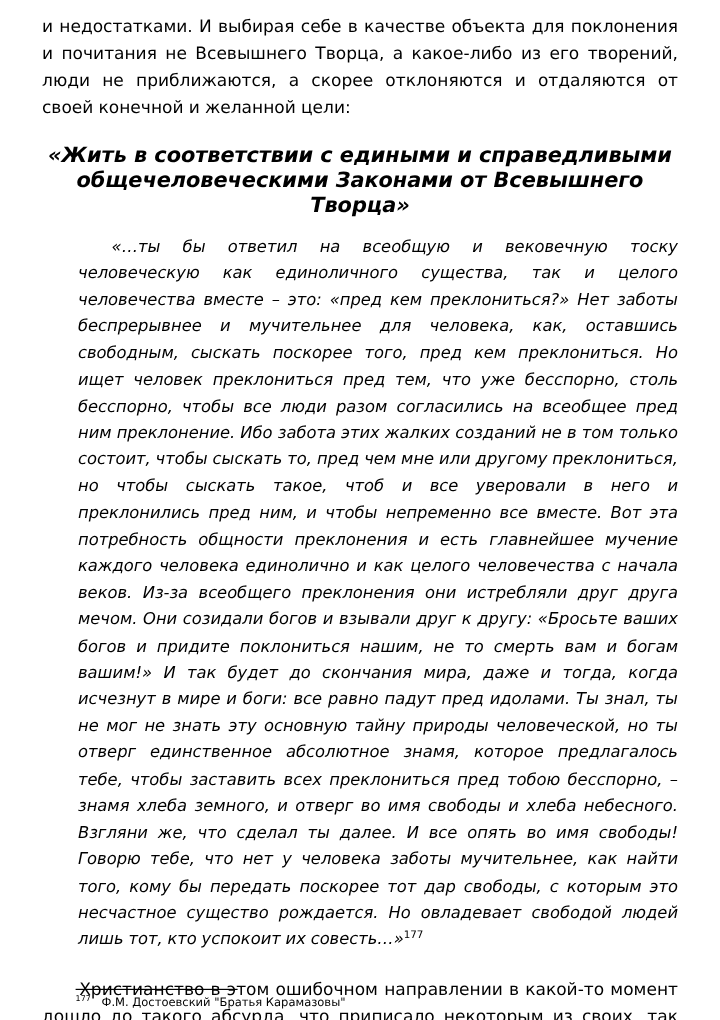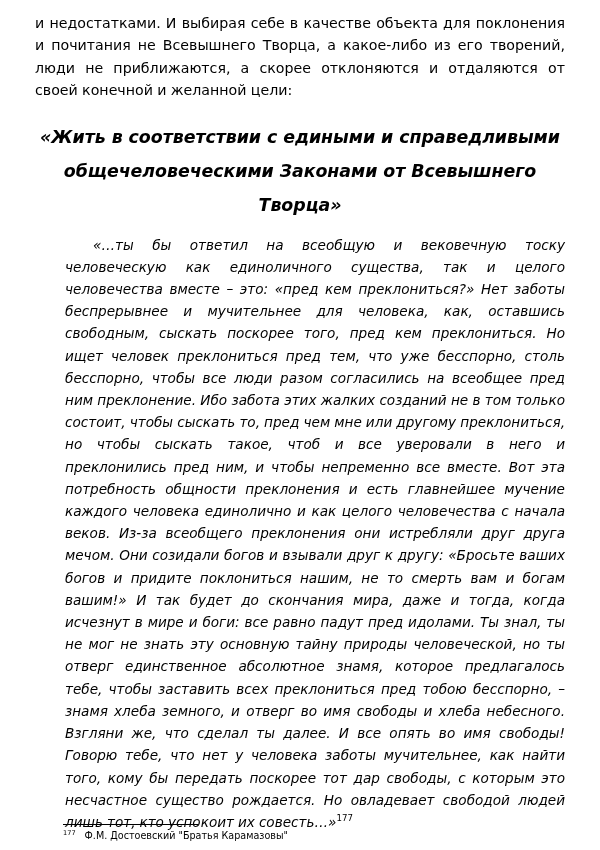--- a/index.html
+++ b/index.html
@@ -38,21 +38,21 @@
     text-indent: 0;
   }
   .body-par.indented {
     text-indent: 31px;
     margin-top: 20px;
   }
 
   
   .heading {
     font-size: 17.4px;
-    line-height: 34px;
+    line-height: 21px;
     font-style: italic;
     text-align: center;
     margin: 18px 0 0 0;
     padding: 0 4px;
     letter-spacing: -0.05px;
   }
 
   
   .quote {
     font-size: 13.6px;

